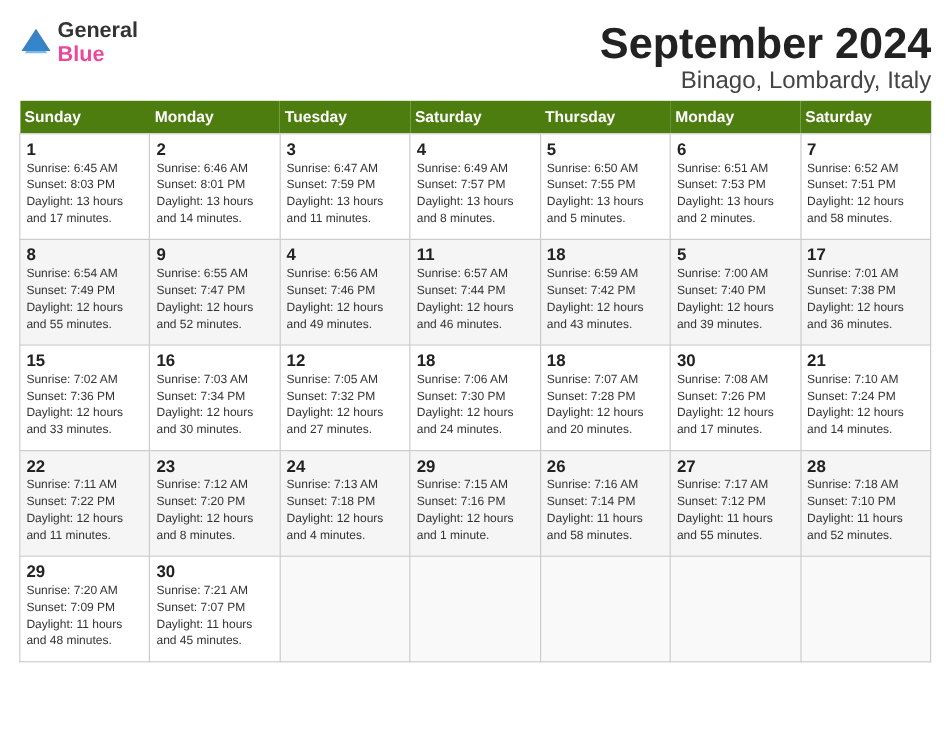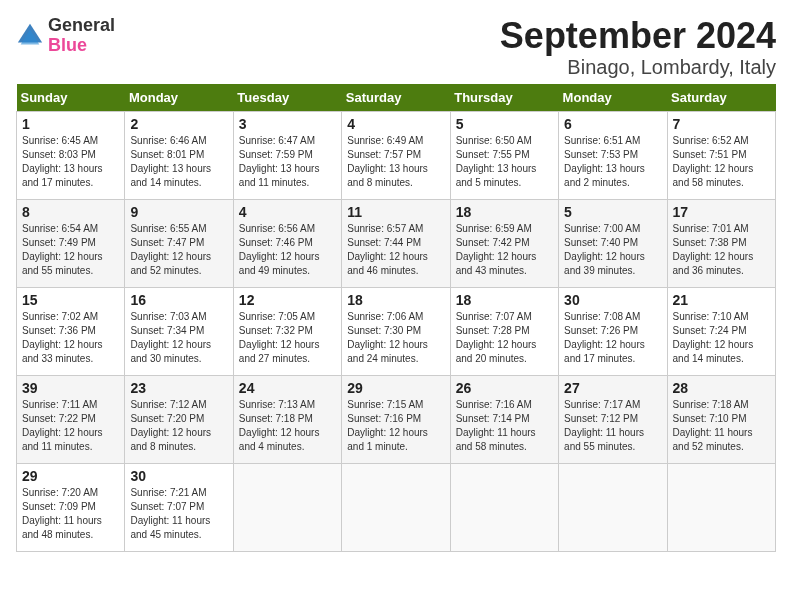--- a/index.html
+++ b/index.html
@@ -201,21 +201,21 @@
           <span class="day-num">30</span>
           <div class="day-detail">Sunrise: 7:08 AM<br>Sunset: 7:26 PM<br>Daylight: 12 hours and 17 minutes.</div>
         </td>
         <td>
           <span class="day-num">21</span>
           <div class="day-detail">Sunrise: 7:10 AM<br>Sunset: 7:24 PM<br>Daylight: 12 hours and 14 minutes.</div>
         </td>
       </tr>
       <tr>
         <td>
-          <span class="day-num">39</span>
+          <span class="day-num">22</span>
           <div class="day-detail">Sunrise: 7:11 AM<br>Sunset: 7:22 PM<br>Daylight: 12 hours and 11 minutes.</div>
         </td>
         <td>
           <span class="day-num">23</span>
           <div class="day-detail">Sunrise: 7:12 AM<br>Sunset: 7:20 PM<br>Daylight: 12 hours and 8 minutes.</div>
         </td>
         <td>
           <span class="day-num">24</span>
           <div class="day-detail">Sunrise: 7:13 AM<br>Sunset: 7:18 PM<br>Daylight: 12 hours and 4 minutes.</div>
         </td>

